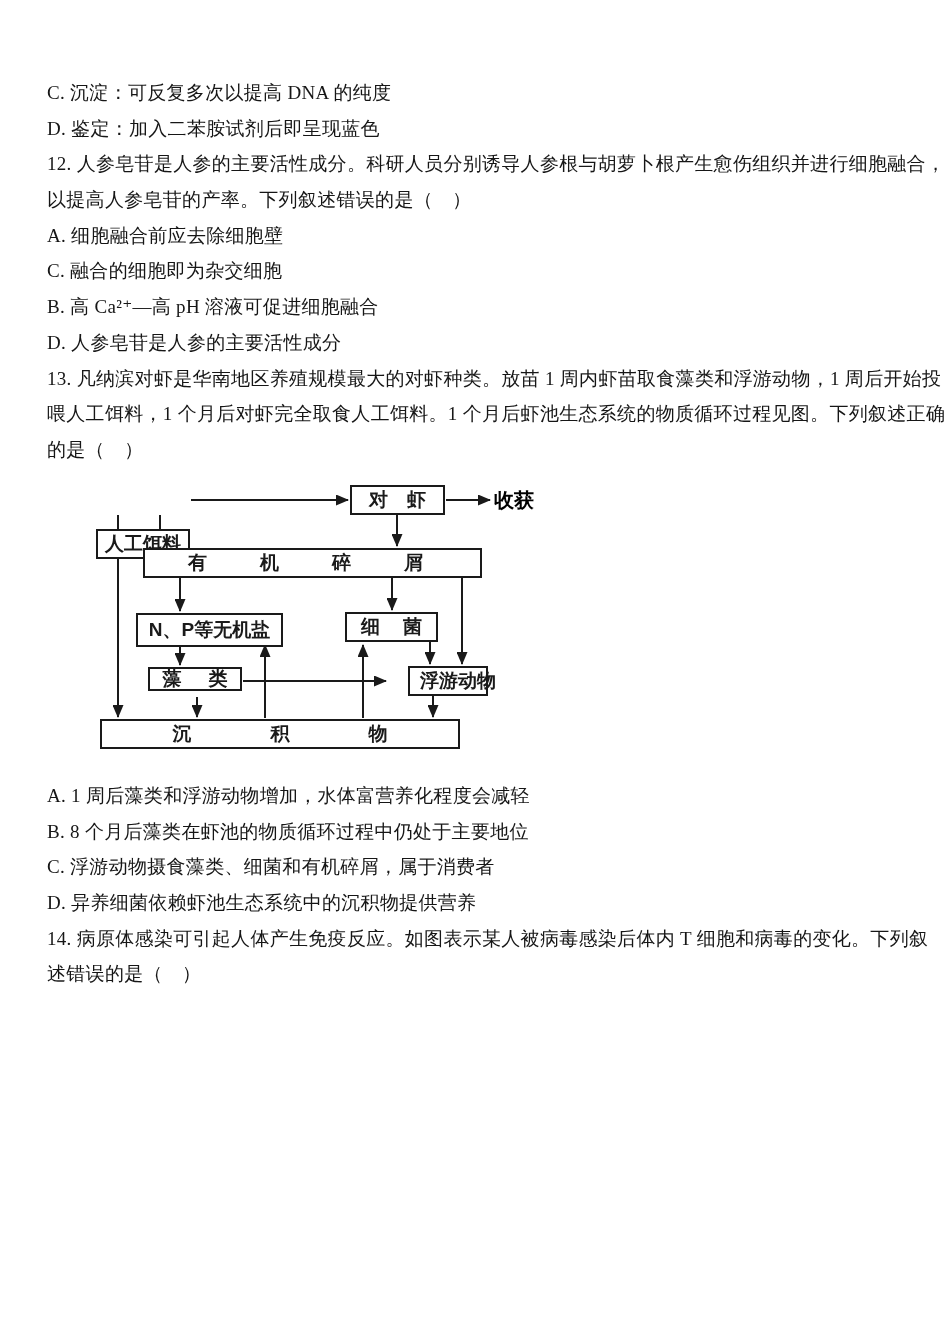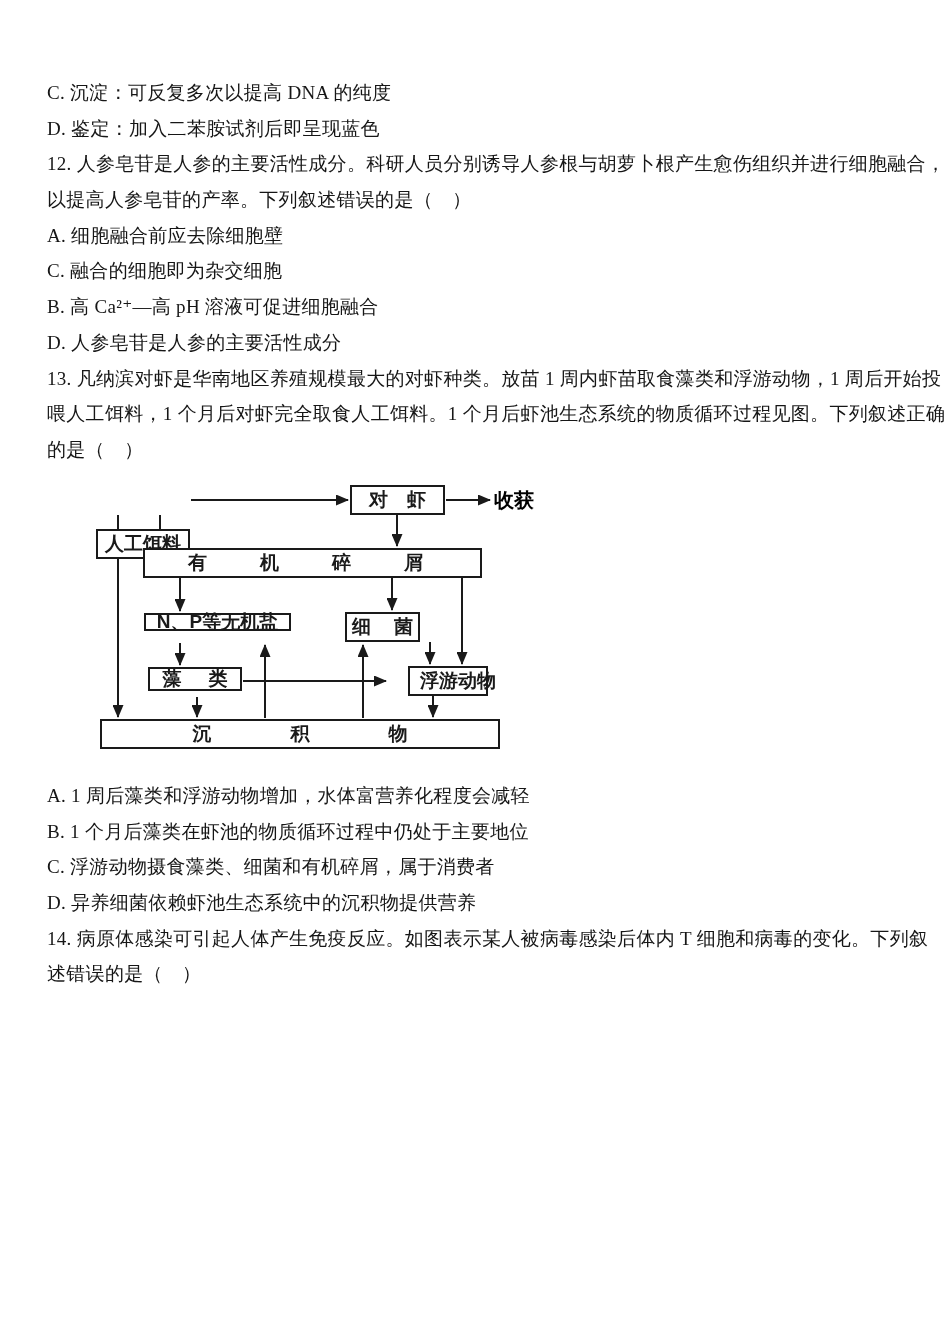--- a/index.html
+++ b/index.html
@@ -53,25 +53,25 @@
     justify-content: center;
     font-family: "Liberation Sans", "DejaVu Sans", sans-serif;
     font-weight: bold;
     font-size: 19px;
     color: #1a1a1a;
     white-space: nowrap;
   }
   .node-feed      { left: 96px;  top: 15px;  width: 94px;  height: 30px; margin-top: 44px; }
   .node-shrimp    { left: 350px; top: 15px;  width: 95px;  height: 30px; }
   .node-detritus  { left: 143px; top: 78px;  width: 339px; height: 30px; letter-spacing: 17px; padding-left: 3px; }
-  .node-salts     { left: 144px; top: 143px; width: 147px; height: 18px; }
-  .node-bacteria  { left: 345px; top: 142px; width: 75px;  height: 30px; letter-spacing: 2px; padding-left: 2px; text-align: right; }
+  .node-salts     { left: 136px; top: 143px; width: 147px; height: 34px; }
+  .node-bacteria  { left: 345px; top: 142px; width: 93px;  height: 30px; letter-spacing: 2px; padding-left: 2px; text-align: right; }
   .node-algae     { left: 148px; top: 197px; width: 94px;  height: 24px; letter-spacing: 4px; padding-left: 4px; }
   .node-zoo       { left: 408px; top: 196px; width: 80px;  height: 30px; padding-left: 20px; }
-  .node-sediment  { left: 100px; top: 249px; width: 400px; height: 30px; letter-spacing: 30px; padding-left: 30px; }
+  .node-sediment  { left: 100px; top: 249px; width: 360px; height: 30px; letter-spacing: 30px; padding-left: 30px; }
   .harvest-label {
     position: absolute;
     left: 494px;
     top: 17px;
     height: 26px;
     line-height: 26px;
     font-family: "Liberation Sans", "DejaVu Sans", sans-serif;
     font-weight: bold;
     font-size: 20px;
     color: #000000;
@@ -129,20 +129,20 @@
     <div class="node node-detritus">有　机　碎　屑</div>
     <div class="node node-salts">N、P等无机盐</div>
     <div class="node node-bacteria">细　菌</div>
     <div class="node node-algae">藻　类</div>
     <div class="node node-zoo">浮游动物</div>
     <div class="node node-sediment">沉　积　物</div>
   </div>
 
   <div class="text-block block2">
     <div class="line">A. 1 周后藻类和浮游动物增加，水体富营养化程度会减轻</div>
-    <div class="line">B. 1 个月后藻类在虾池的物质循环过程中仍处于主要地位</div>
+    <div class="line">B. 8 个月后藻类在虾池的物质循环过程中仍处于主要地位</div>
     <div class="line">C. 浮游动物摄食藻类、细菌和有机碎屑，属于消费者</div>
     <div class="line">D. 异养细菌依赖虾池生态系统中的沉积物提供营养</div>
     <div class="line">14. 病原体感染可引起人体产生免疫反应。如图表示某人被病毒感染后体内 T 细胞和病毒的变化。下列叙</div>
     <div class="line">述错误的是（　）</div>
   </div>
 
 </div>
 
 </body></html>

